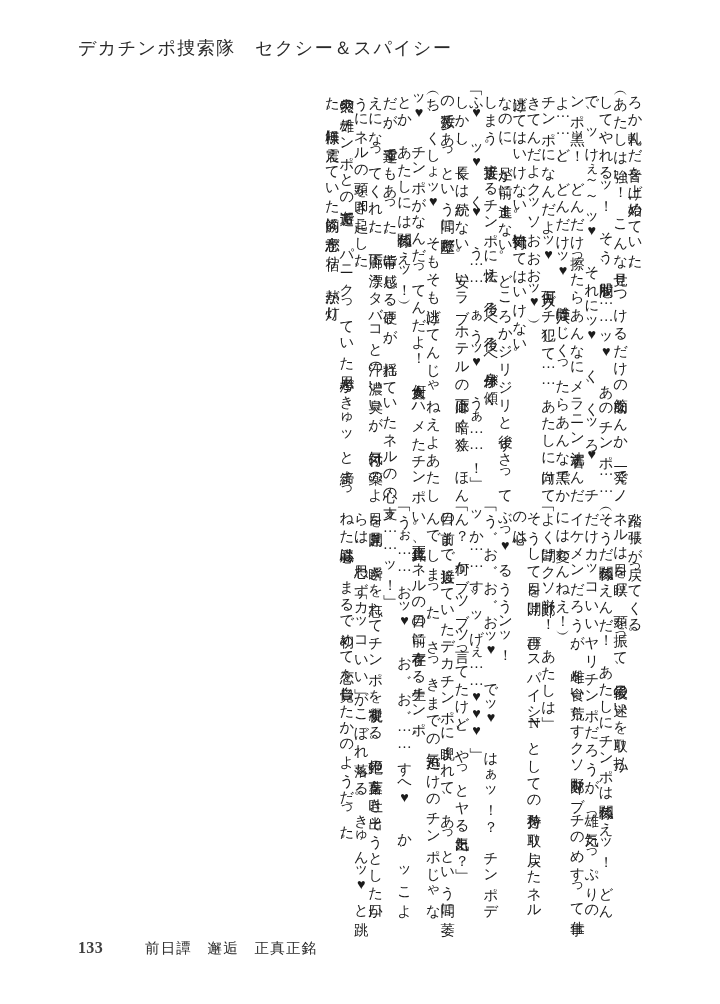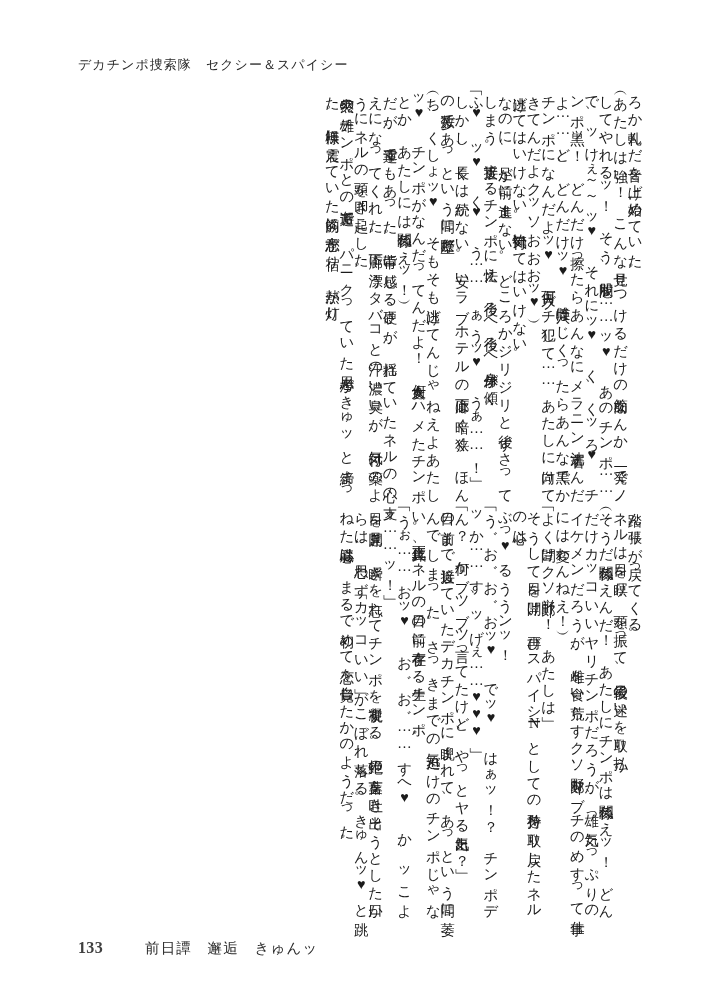--- a/index.html
+++ b/index.html
@@ -14,23 +14,23 @@
     height: 1004px;
     background: #ffffff;
     overflow: hidden;
     font-family: "Liberation Serif", "DejaVu Serif", serif;
     color: #1a1a1a;
   }
 
   
   .running-head {
     position: absolute;
-    top: 56px;
+    top: 36px;
     left: 78px;
-    font-size: 13px;
+    font-size: 18px;
     letter-spacing: 0.08em;
     color: #2a2a2a;
     white-space: pre;
     font-family: "Liberation Serif", "DejaVu Serif", serif;
   }
 
   
   .block {
     position: absolute;
     writing-mode: vertical-rl;
@@ -129,16 +129,16 @@
         <p>「う゛お゛お゛おッ♥　でッ♥　はぁッ！？　チンポデッか……す、ッげぇ……♥♥♥」</p>
         <p>「ん？　何かブツブツ言ってたけど、やっとヤる気出た？」</p>
         <p>目の前まで接近していたデカチンポに睨まれて、あっという間に萎んでしまった。さっきまでの気迫だけのチンポじゃない。正真正銘、ネルの目の前に存在する生チンポ。</p>
         <p>「うぉ……おッ♥　お゛お゛……すへ♥　か、ッこよォ……ッ！」</p>
         <p>目を見開き、瞬きを忘れてチンポを凝視する。拒絶の言葉を吐き出そうとした口からは、思わず「カッコいい」がこぼれ落ちる。きゅんッ♥と跳ねた心臓は、まるで初めて恋を自覚したかのようだった。</p>
       </div>
   </div>
 
   <div class="footer">
     <span class="folio">133</span>
-    <span class="footer-title">前日譚　邂逅　きゅんッ</span>
+    <span class="footer-title">前日譚　邂逅　正真正銘</span>
   </div>
 
 </div>
 
 </body></html>

